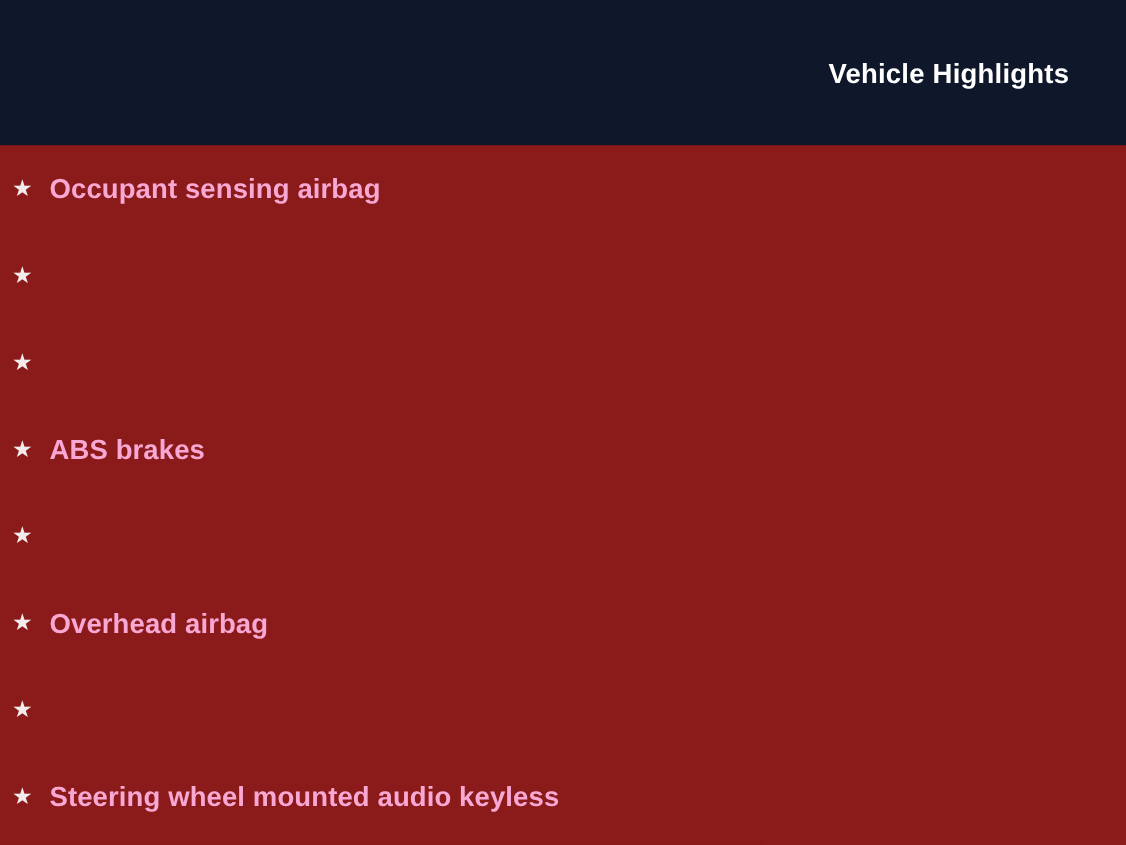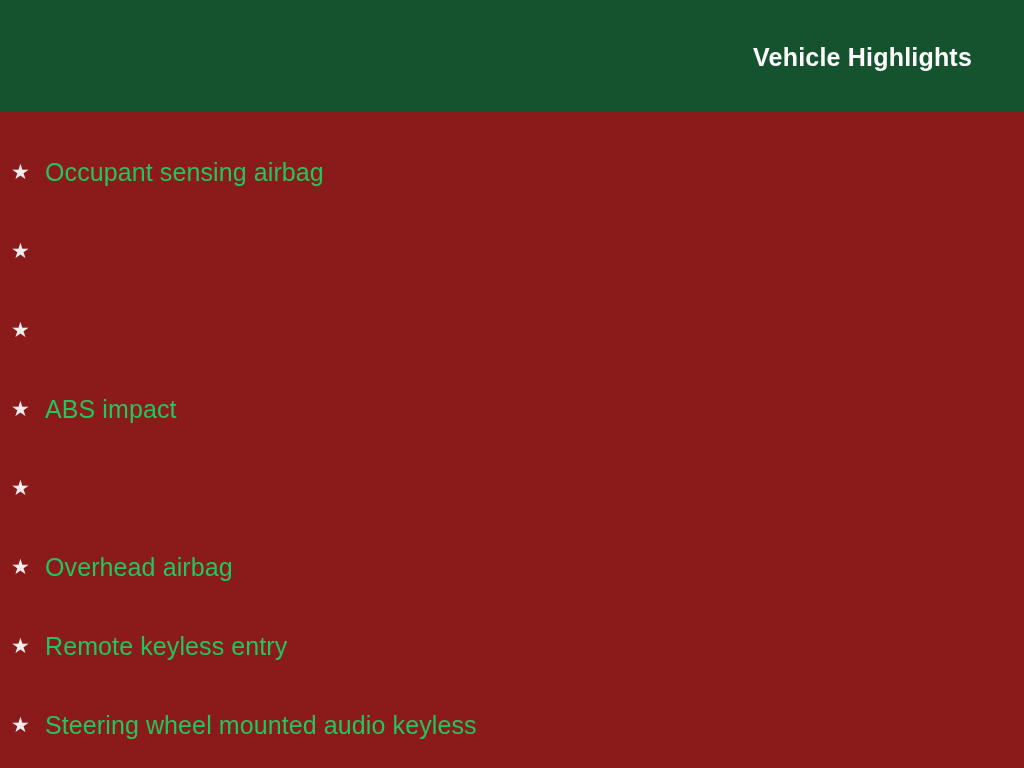--- a/index.html
+++ b/index.html
@@ -20,22 +20,22 @@
     height: 768px;
     background: #8b1a1a;
   }
 
   
   #header {
     position: absolute;
     top: 0;
     left: 0;
     width: 1024px;
-    height: 112px;
-    background: #14532d;
+    height: 132px;
+    background: #0f172a;
     box-sizing: border-box;
     display: flex;
     align-items: center;
     justify-content: flex-end;
     padding-right: 52px;
   }
   #header-title {
     color: #ffffff;
     font-size: 25px;
     font-weight: bold;
@@ -73,24 +73,24 @@
     width: 17px;
     height: 26px;
     color: #f2ecec;
     font-size: 21px;
     line-height: 26px;
     text-align: left;
     margin-right: 17px;
     user-select: none;
   }
   .highlight-label {
-    color: #22c55e;
+    color: #f9a8d4;
     font-size: 25px;
     line-height: 30px;
-    font-weight: normal;
+    font-weight: bold;
     letter-spacing: 0.1px;
     white-space: nowrap;
   }
 </style>
 </head>
 <body>
 
 <div id="slide">
 
   <div id="header">
@@ -107,35 +107,34 @@
     <li class="highlight-item">
       <span class="bullet-star">★</span>
     </li>
 
     <li class="highlight-item">
       <span class="bullet-star">★</span>
     </li>
 
     <li class="highlight-item">
       <span class="bullet-star">★</span>
-      <span class="highlight-label">ABS impact</span>
+      <span class="highlight-label">ABS brakes</span>
     </li>
 
     <li class="highlight-item">
       <span class="bullet-star">★</span>
     </li>
 
     <li class="highlight-item">
       <span class="bullet-star">★</span>
       <span class="highlight-label">Overhead airbag</span>
     </li>
 
     <li class="highlight-item">
       <span class="bullet-star">★</span>
-      <span class="highlight-label">Remote keyless entry</span>
     </li>
 
     <li class="highlight-item">
       <span class="bullet-star">★</span>
       <span class="highlight-label">Steering wheel mounted audio keyless</span>
     </li>
 
   </ul>
 
 </div>

